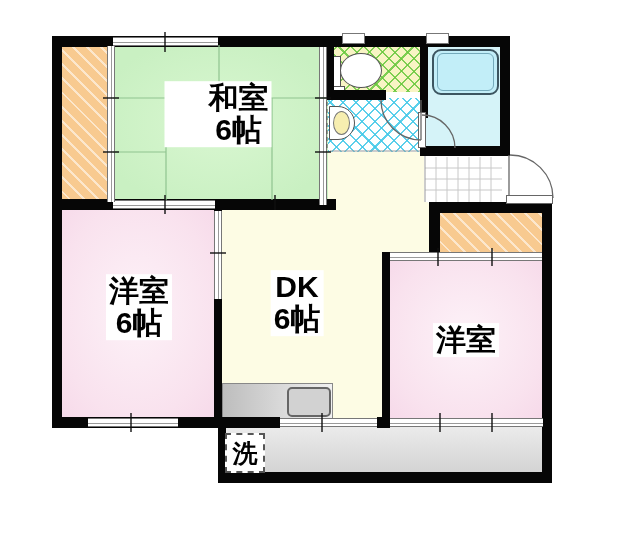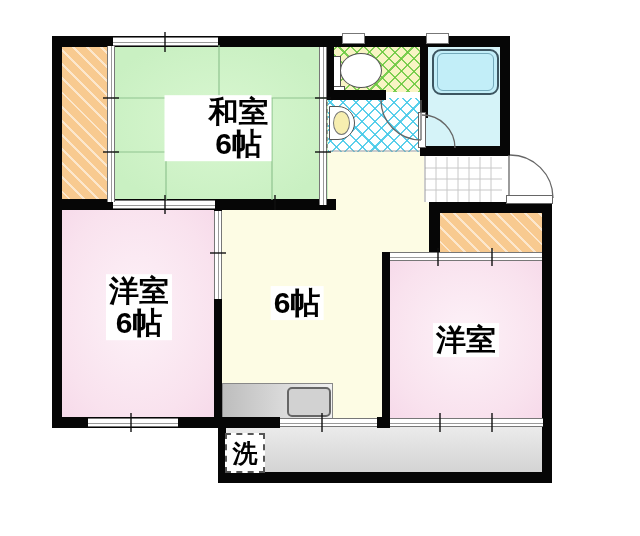--- a/index.html
+++ b/index.html
@@ -159,28 +159,29 @@
       <line x1="210" y1="253" x2="226" y2="253"></line>
       <line x1="131" y1="413" x2="131" y2="432"></line>
       <line x1="322" y1="413" x2="322" y2="432"></line>
       <line x1="440" y1="413" x2="440" y2="432"></line>
       <line x1="492" y1="413" x2="492" y2="432"></line>
       <line x1="438" y1="248" x2="438" y2="266"></line>
       <line x1="492" y1="248" x2="492" y2="266"></line>
     </g>
   </svg>
 
-  <div class="lbl" style="left:218px;top:128px;padding-left:44px;">
+  <div class="lbl" style="left:218px;top:114px;padding-left:44px;">
     <div>和室</div>
     <div>6帖</div>
   </div>
   <div class="lbl" style="left:139px;top:307px;">
     <div>洋室</div>
     <div>6帖</div>
   </div>
   <div class="lbl" style="left:297px;top:303px;">
+    <div>DK</div>
     <div>6帖</div>
   </div>
   <div class="lbl" style="left:466px;top:340px;">
     <div>洋室</div>
   </div>
 
 </div>
 
 </body></html>

